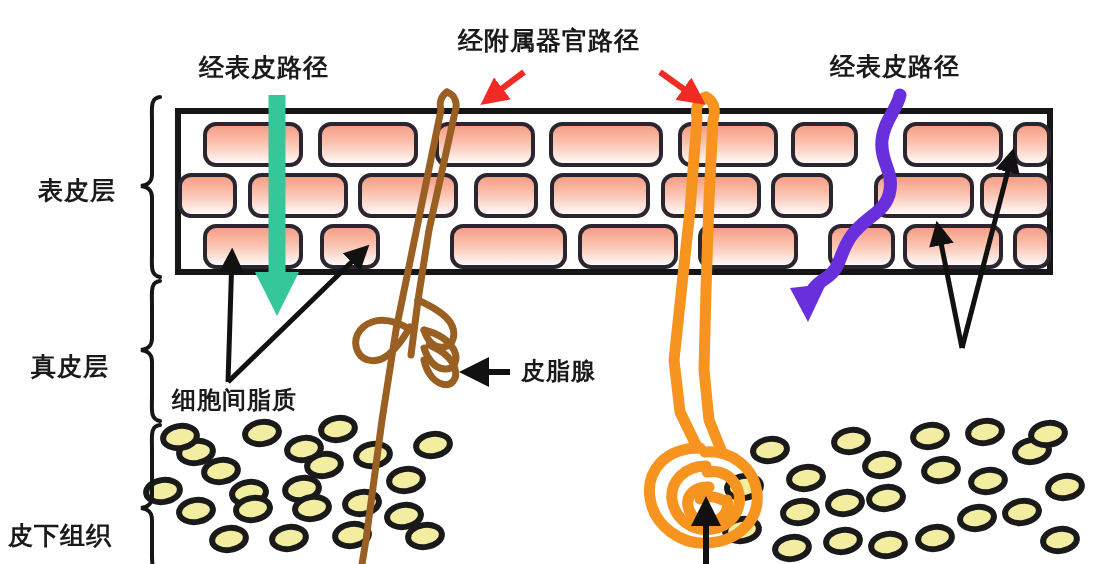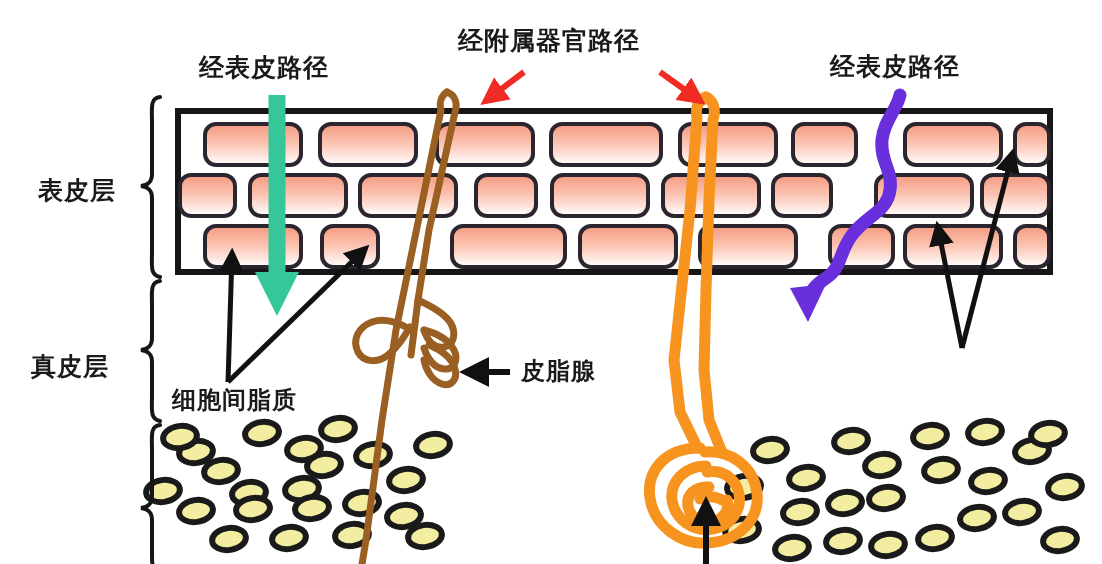--- a/index.html
+++ b/index.html
@@ -212,19 +212,20 @@
   <div class="lbl lbl-big" style="left:199px; top:55px;">经表皮路径</div>
 
   <div class="lbl lbl-big" style="left:458px; top:28px;">经附属器官路径</div>
 
   <div class="lbl lbl-big" style="left:830px; top:54px;">经表皮路径</div>
 
   <div class="lbl lbl-layer" style="left:38px; top:178px;">表皮层</div>
 
   <div class="lbl lbl-layer" style="left:31px; top:354px;">真皮层</div>
 
+  <div class="lbl lbl-layer" style="left:8px; top:523px;">皮下组织</div>
 
   <div class="lbl lbl-mid" style="left:172px; top:388px;">细胞间脂质</div>
 
   <div class="lbl lbl-mid" style="left:521px; top:359px;">皮脂腺</div>
 
 
 </div>
 
 </body></html>

